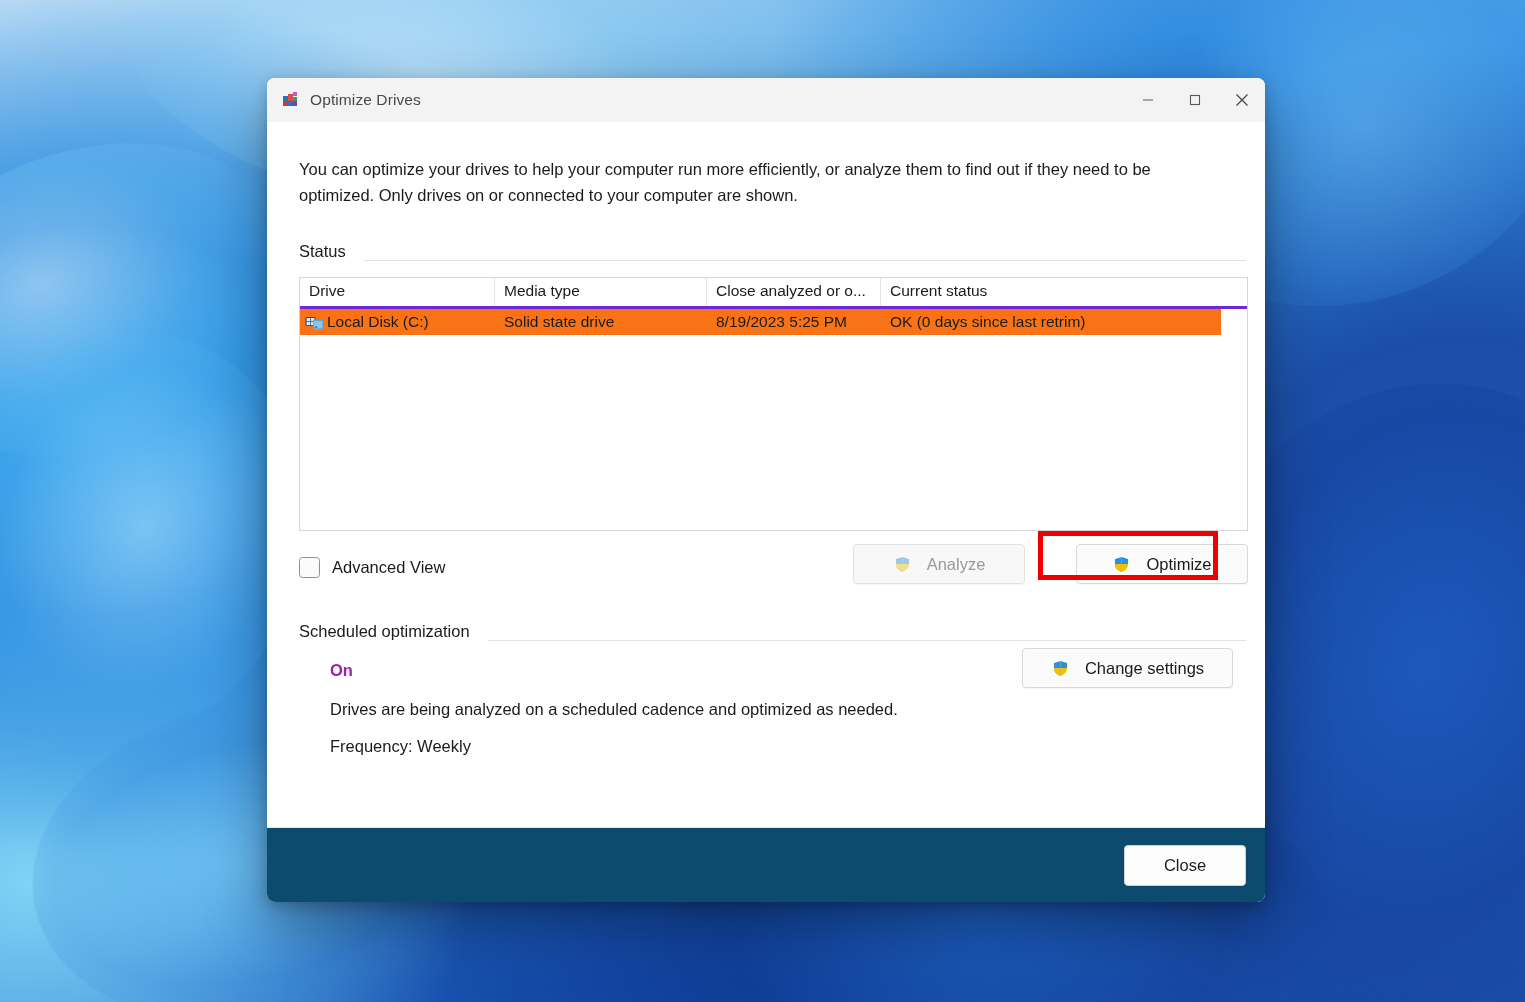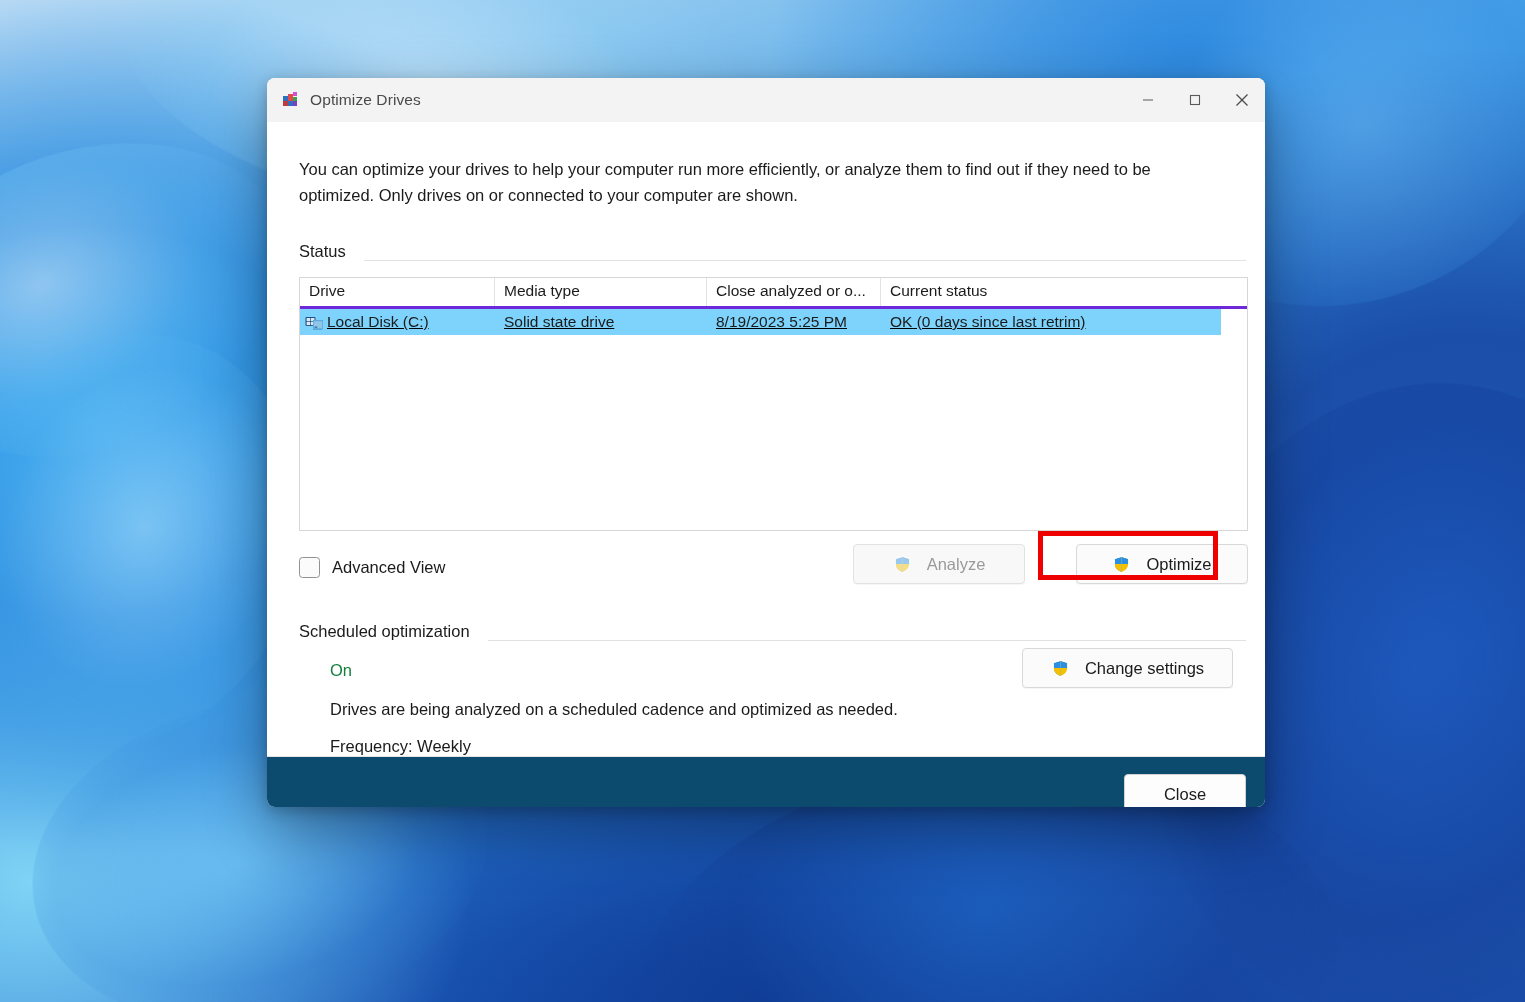--- a/index.html
+++ b/index.html
@@ -42,21 +42,21 @@
         background: radial-gradient(ellipse at 50% 60%, rgba(210,238,255,.55), rgba(140,210,245,.22) 50%, rgba(70,160,230,0) 76%);
         transform: rotate(8deg); }
   .r7 { left: 640px; bottom: -180px; width: 700px; height: 420px;
         background: radial-gradient(ellipse at 50% 35%, rgba(35,110,205,.50), rgba(18,62,150,.30) 50%, rgba(10,40,110,0) 78%);
         transform: rotate(-6deg); }
 
   
   #window {
     position: absolute;
     left: 267px; top: 78px;
-    width: 998px; height: 729px;
+    width: 998px; height: 824px;
     background: #ffffff;
     border-radius: 8px;
     box-shadow: 0 22px 60px rgba(0,0,0,.36), 0 4px 14px rgba(0,0,0,.22);
     overflow: hidden;
     display: flex; flex-direction: column;
   }
 
   
   #titlebar {
     height: 44px; flex: 0 0 44px;
@@ -112,21 +112,21 @@
     padding: 4px 0 0 9px;
     border-right: 1px solid #e3e3e3;
     white-space: nowrap; overflow: hidden;
   }
   .lv-header .col:last-child { border-right: none; }
   .c-drive  { width: 195px; }
   .c-media  { width: 212px; }
   .c-last   { width: 174px; }
   .c-status { width: 340px; }
 
-  .lv-row { display: flex; height: 26px; align-items: center; background: #7dd3fc; width: 921px; text-decoration: underline; }
+  .lv-row { display: flex; height: 26px; align-items: center; background: #f97316; width: 921px; }
   .lv-row .cell { font-size: 15.5px; color: #1b1b1b; padding-left: 9px; white-space: nowrap; overflow: hidden; }
   .lv-row .cell.c-drive { padding-left: 5px; display: flex; align-items: center; gap: 3px; }
 
   
   .drive-ico { width: 19px; height: 17px; position: relative; flex: 0 0 19px; }
 
   
   #controls { margin: 13px 0 0 15px; display: flex; align-items: center; height: 46px; position: relative; }
   #adv-view { display: flex; align-items: center; gap: 12px; cursor: default; }
   .cbox {
@@ -150,21 +150,21 @@
   #optimize-wrap { position: relative; padding-left: 24px; }
   #annotation-box {
     position: absolute; left: -14px; top: -13px;
     width: 180px; height: 49px;
     border: 5px solid #ef0000;
     pointer-events: none;
   }
 
   
   #sched-body { margin-left: 46px; margin-top: 20px; position: relative; }
-  #sched-on { font-size: 16.5px; font-weight: normal; color: #15803d; }
+  #sched-on { font-size: 16.5px; font-weight: bold; color: #a21caf; }
   #sched-desc { font-size: 16.5px; color: #1b1b1b; margin-top: 20px; }
   #sched-freq { font-size: 16.5px; color: #1b1b1b; margin-top: 18px; }
   #change-settings-wrap { position: absolute; right: 15px; top: -13px; }
   #change-settings { min-width: 211px; }
 
   
   #footer {
     flex: 0 0 75px; height: 75px;
     background: #0c4a6e;
     border-top: 1px solid #e4e4e4;

